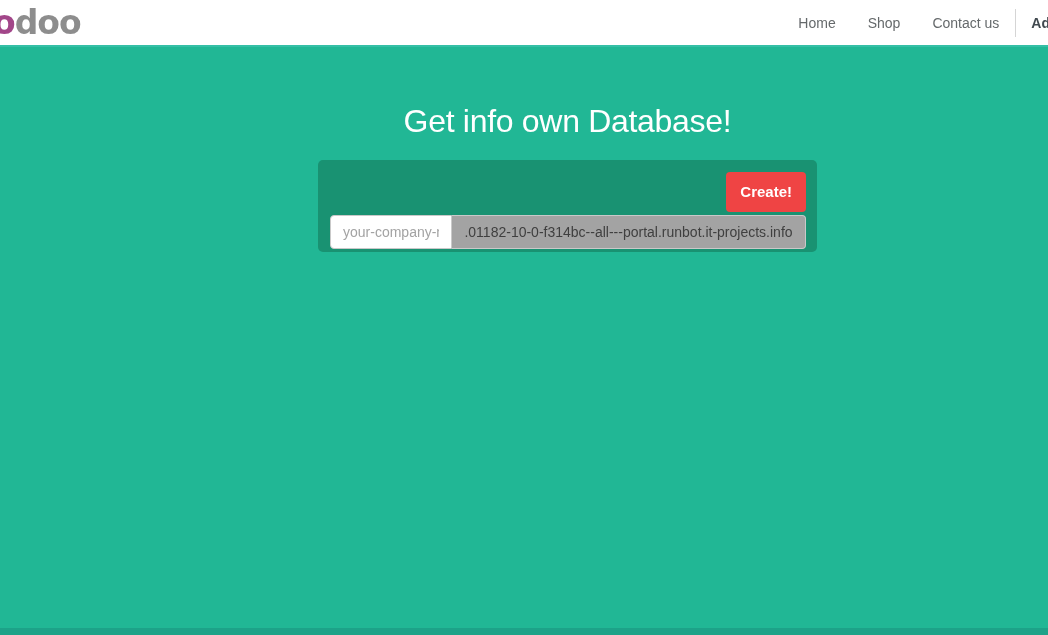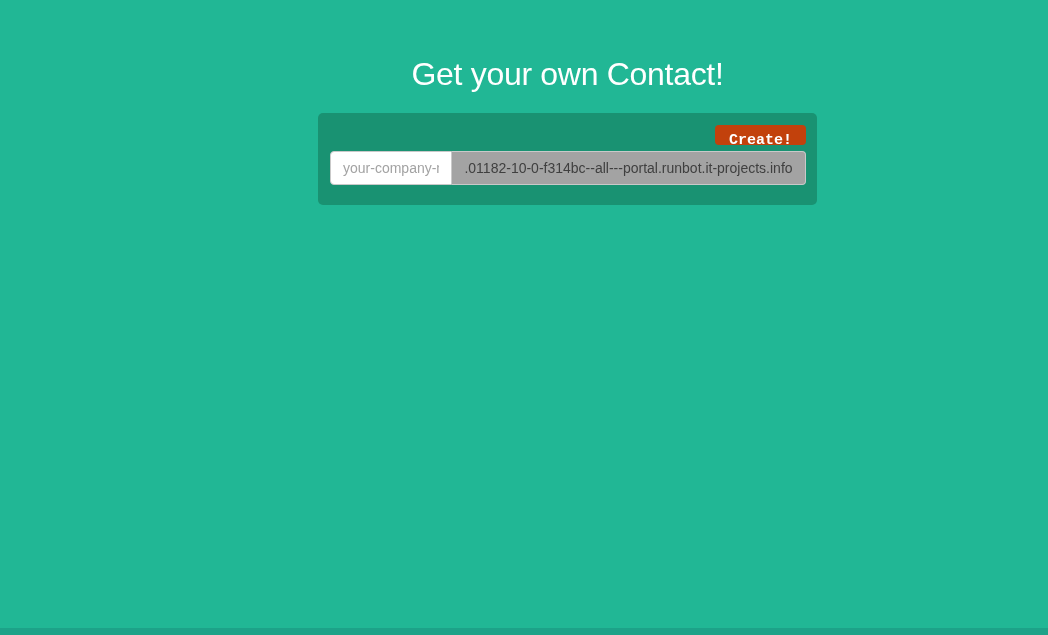--- a/index.html
+++ b/index.html
@@ -46,22 +46,22 @@
     text-align:center; letter-spacing:-0.3px;
     margin-top:56px; margin-bottom:20px;
   }
 
   .panel {
     width:499px; height:92px; background:#199272;
     border-radius:5px; padding:12px 11px 11px 12px;
   }
   .panel-top { text-align:right; }
   .create-btn {
-    display:inline-block; height:20px; padding:0 14px;
-    background:#c2410c; color:#ffffff; font-family:Liberation Mono, monospace;
+    display:inline-block; height:40px; padding:0 14px;
+    background:#ef4444; color:#ffffff; font-family:Liberation Sans, sans-serif;
     font-size:15px; font-weight:bold; border:none; border-radius:4px;
     cursor:pointer; line-height:32px;
   }
 
   .input-group { display:flex; height:34px; margin-top:3px; }
   .db-input {
     width:122px; height:34px; padding:0 12px;
     border:1px solid #c9c9c9; border-radius:4px 0 0 4px;
     font-family:"Liberation Sans", sans-serif; font-size:14px; color:#555555;
     outline:none; background:#ffffff;
@@ -77,24 +77,36 @@
   .footer-strip {
     position:absolute; left:0; bottom:0; width:100%; height:7px;
     background:#1da288;
   }
 </style>
 </head>
 <body>
 
 <div class="page">
 
+  <header class="header">
+    <div class="logo">
+      <span class="logo-o">o</span><span class="logo-rest">doo</span>
+    </div>
+    <nav class="nav">
+      <a class="nav-link">Home</a>
+      <a class="nav-link">Shop</a>
+      <a class="nav-link">Contact us</a>
+      <span class="nav-divider"></span>
+      <a class="nav-user">Ad</a>
+    </nav>
+  </header>
 
   <main class="main">
     <div class="content">
-      <h1 class="page-title">Get your own Contact!</h1>
+      <h1 class="page-title">Get info own Database!</h1>
 
       <section class="panel">
         <div class="panel-top">
           <button class="create-btn">Create!</button>
         </div>
         <div class="input-group">
           <input class="db-input" type="text" placeholder="your-company-name" style="">
           <span class="input-addon">.01182-10-0-f314bc--all---portal.runbot.it-projects.info</span>
         </div>
       </section>

